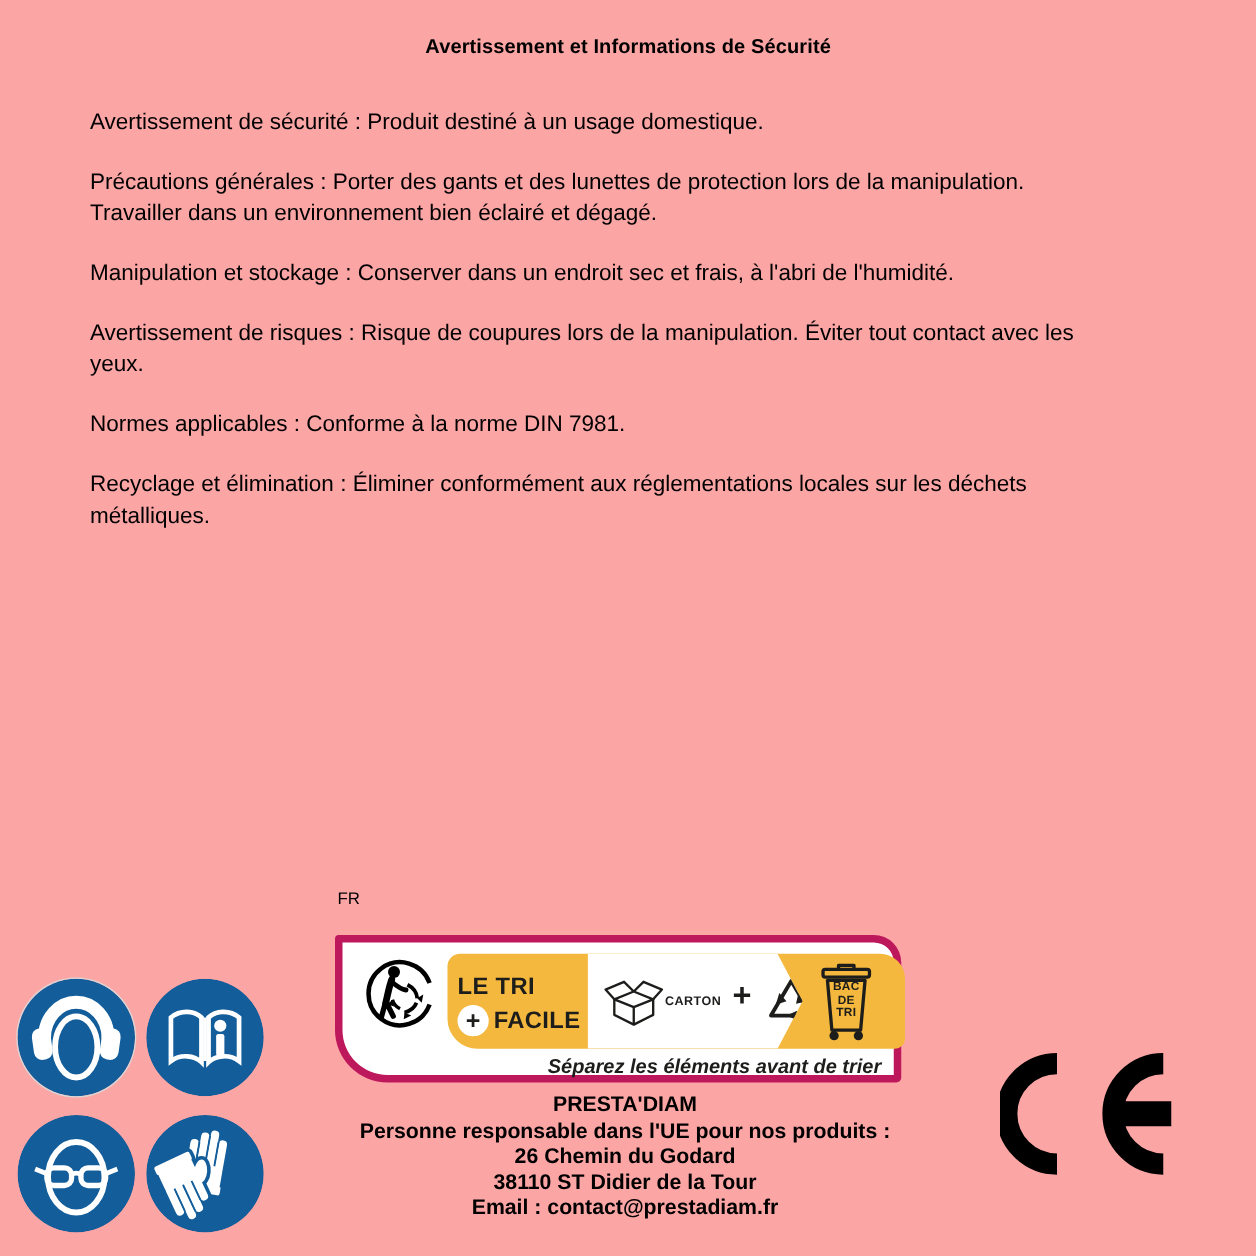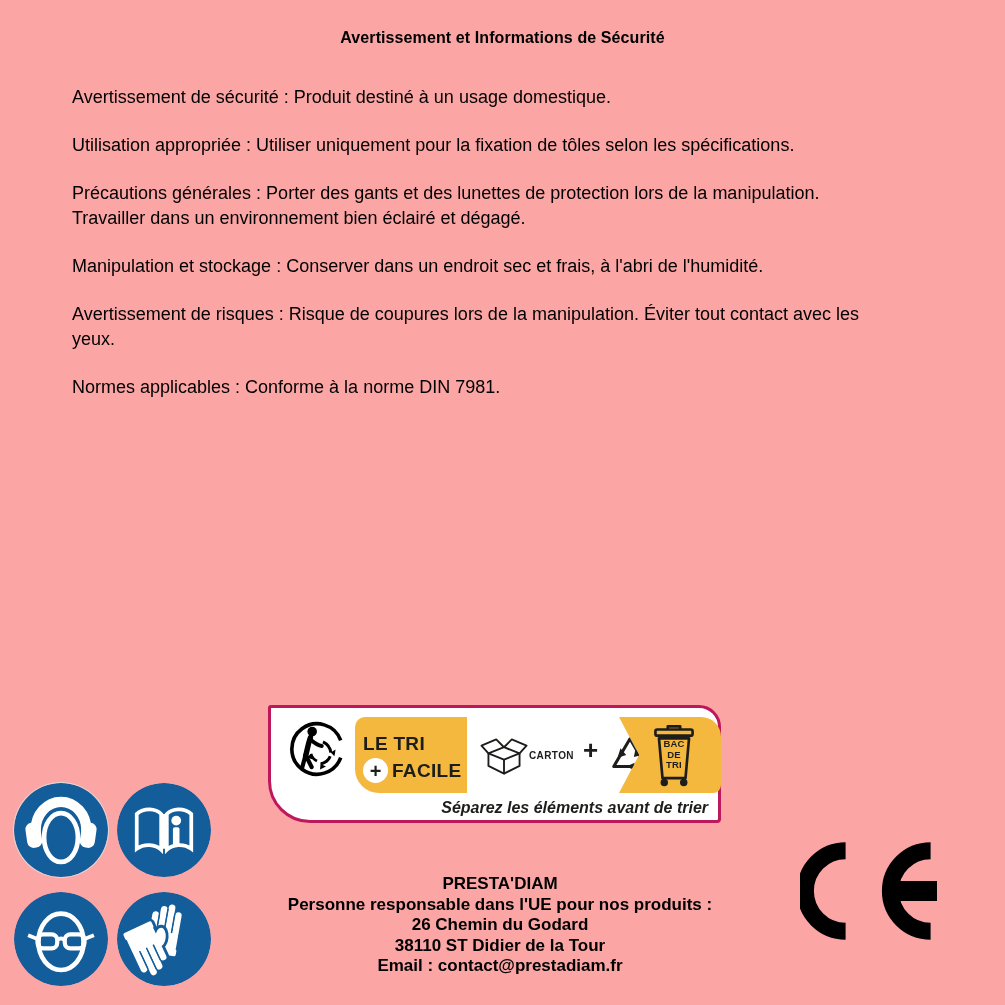--- a/index.html
+++ b/index.html
@@ -25,22 +25,22 @@
     position:absolute; left:14px; top:783px;
     display:grid; grid-template-columns:94px 94px; grid-template-rows:94px 94px;
     column-gap:9px; row-gap:15px;
   }
   .m-icon { width:94px; height:94px; border-radius:50%; }
   .m-ring { box-shadow:0 0 0 1px #d9d9d9; }
 
   
   .fr-label { position:absolute; left:270px; top:711px; font-size:13.5px; font-weight:normal; }
   .infotri-box {
-    position:absolute; left:268px; top:705px; width:453px; height:118px;
-    background:#fff; border:3px solid #be185d;
+    position:absolute; left:268px; top:748px; width:453px; height:118px;
+    background:#fff; border:6px solid #be185d;
     border-radius:3px 22px 4px 42px;
   }
   .triman { position:absolute; left:16px; top:11px; width:60px; height:60px; }
   .sort-banner {
     position:absolute; left:84px; top:9px; width:366px; height:76px;
     background:#f3b83d; border-radius:10px 20px 8px 24px;
   }
   .tri-left { position:absolute; left:8px; top:16px; width:104px; }
   .tri-line1 { font-size:19px; font-weight:bold; color:#1d1d1b; letter-spacing:.3px; }
   .tri-line2 { display:flex; align-items:center; gap:4px; margin-top:3px; }
@@ -80,27 +80,28 @@
 </style>
 </head>
 <body>
 
 <div class="page">
 
   <div class="doc-title">Avertissement et Informations de Sécurité</div>
 
   <div class="body-text">
     <p class="pre">Avertissement de sécurité : Produit destiné à un usage domestique.</p>
-    <p class="pre">Utilisation appropriée : Utiliser uniquement pour la fixation de tôles selon les spécifications.</p>
     <p class="pre">Précautions générales : Porter des gants et des lunettes de protection lors de la manipulation.
 Travailler dans un environnement bien éclairé et dégagé.</p>
     <p class="pre">Manipulation et stockage : Conserver dans un endroit sec et frais, à l'abri de l'humidité.</p>
     <p class="pre">Avertissement de risques : Risque de coupures lors de la manipulation. Éviter tout contact avec les
 yeux.</p>
     <p class="pre">Normes applicables : Conforme à la norme DIN 7981.</p>
+    <p class="pre">Recyclage et élimination : Éliminer conformément aux réglementations locales sur les déchets
+métalliques.</p>
   </div>
 
   <div class="icons-grid">
 
     <svg class="m-icon m-ring" viewBox="0 0 100 100">
       <circle cx="50" cy="50" r="50" fill="#135E9A"></circle>
       <path d="M23,50 A27,30 0 0 1 77,50" fill="none" stroke="#fff" stroke-width="11" stroke-linecap="round"></path>
       <ellipse cx="50" cy="58" rx="18" ry="26" fill="none" stroke="#fff" stroke-width="5"></ellipse>
       <rect x="13" y="42" width="16" height="27" rx="7" fill="#fff" transform="rotate(-8 21 55)"></rect>
       <rect x="71" y="42" width="16" height="27" rx="7" fill="#fff" transform="rotate(8 79 55)"></rect>

